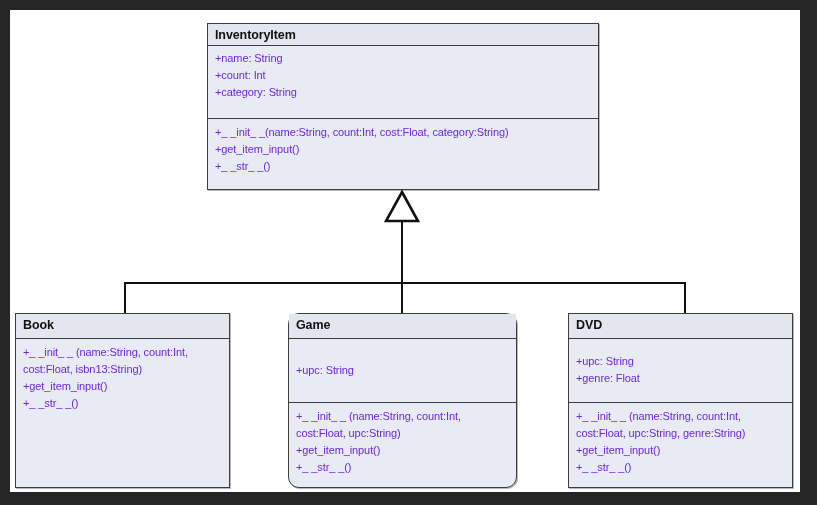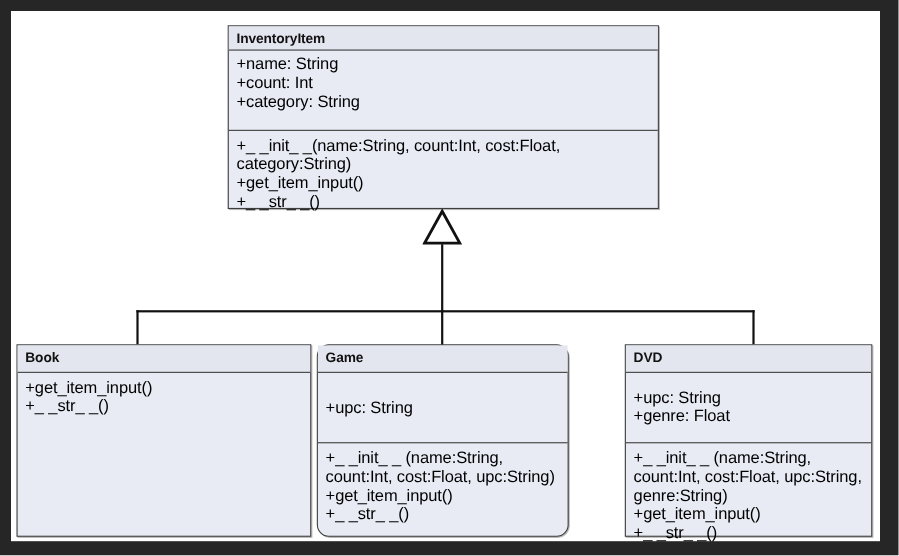--- a/index.html
+++ b/index.html
@@ -48,41 +48,41 @@
   .uml-attrs {
     box-sizing: border-box;
     border-bottom: 1.5px solid #3d3d3d;
     padding: 4px 7px 5px 7px;
   }
   .uml-ops {
     box-sizing: border-box;
     padding: 5px 7px 5px 7px;
   }
   .uml-line {
-    font-size: 15px;
+    font-size: 11px;
     line-height: 17px;
-    color: #000000;
+    color: #6d28d9;
     white-space: pre-wrap;
     letter-spacing: -0.1px;
   }
 
   
   #class-inventoryitem {
     left: 197px;
     top: 13px;
     width: 392px;
     height: 167px;
   }
   #class-inventoryitem .uml-header { height: 22px; }
   #class-inventoryitem .uml-attrs { height: 73px; }
 
   #class-book {
     left: 5px;
     top: 303px;
-    width: 268px;
+    width: 215px;
     height: 175px;
   }
   #class-game {
     left: 278px;
     top: 303px;
     width: 229px;
     height: 175px;
     border-radius: 11px;
   }
   #class-dvd {
@@ -150,20 +150,21 @@
     </svg>
     <div class="conn conn-v" id="gen-stem"></div>
     <div class="conn conn-h" id="gen-bus"></div>
     <div class="conn conn-v" id="drop-book"></div>
     <div class="conn conn-v" id="drop-game"></div>
     <div class="conn conn-v" id="drop-dvd"></div>
 
     <div class="uml-class child-class" id="class-book">
       <div class="uml-header">Book</div>
       <div class="uml-ops">
+        <div class="uml-line">+_ _init_ _ (name:String, count:Int, cost:Float, isbn13:String)</div>
         <div class="uml-line">+get_item_input()</div>
         <div class="uml-line">+_ _str_ _()</div>
       </div>
     </div>
 
     <div class="uml-class child-class" id="class-game">
       <div class="uml-header">Game</div>
       <div class="uml-attrs">
         <div class="attr-stack">
           <div class="uml-line">+upc: String</div>

